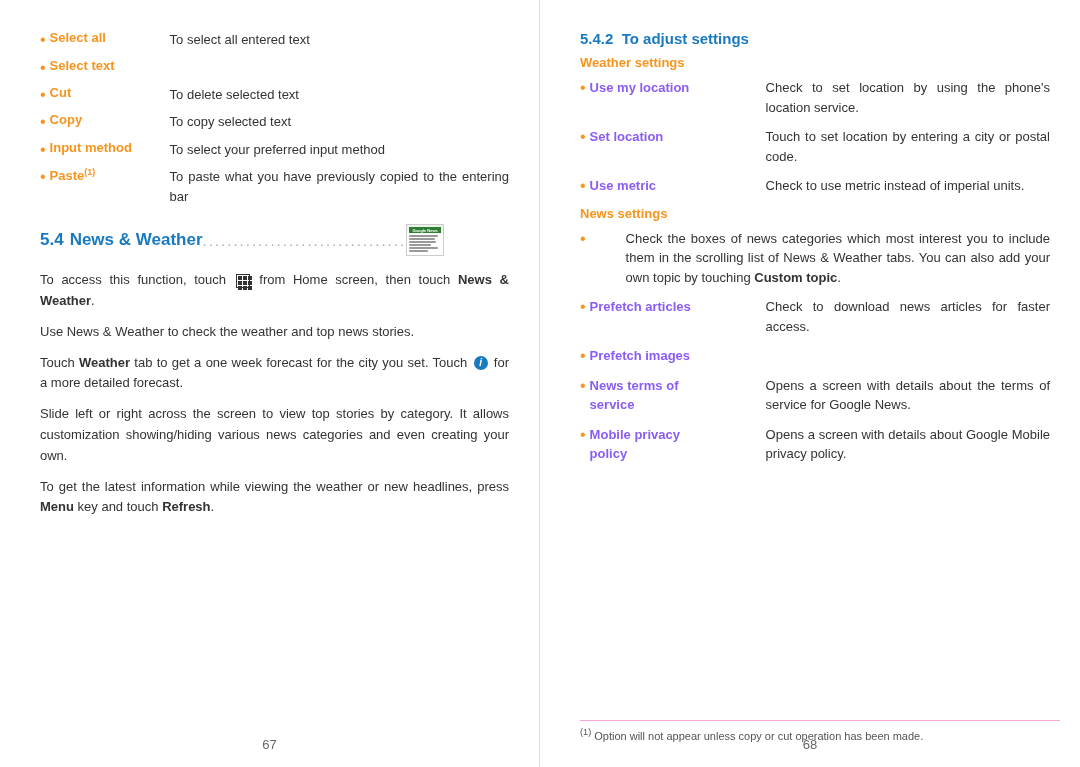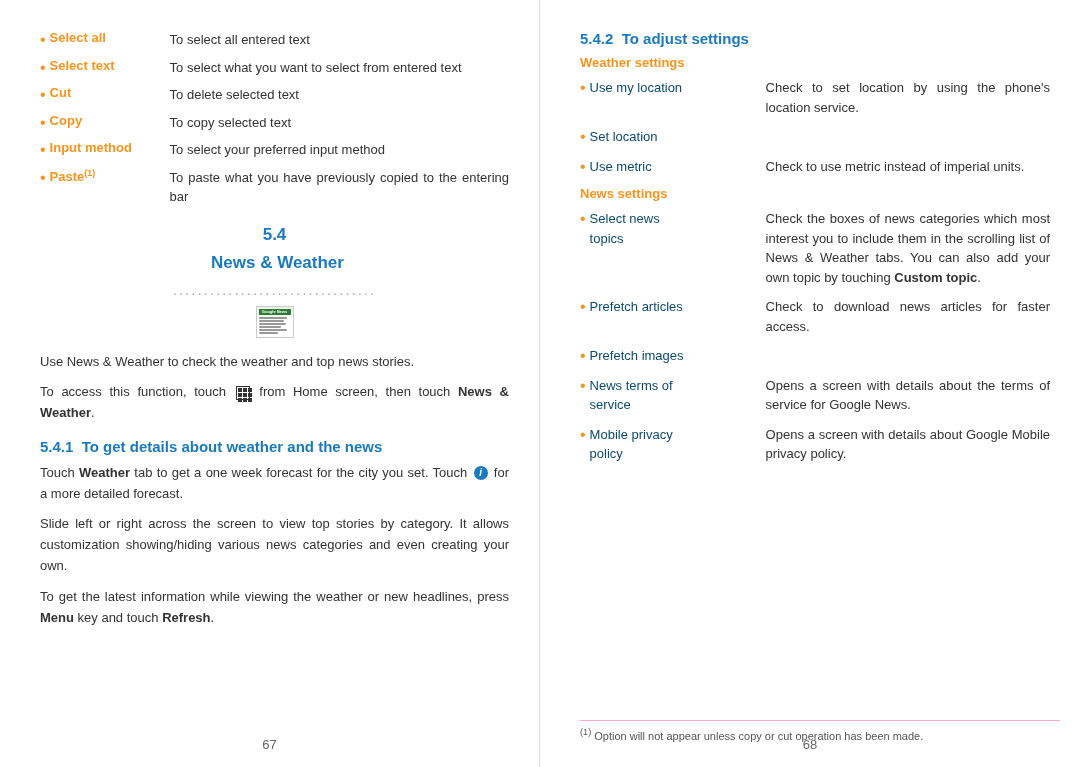--- a/index.html
+++ b/index.html
@@ -51,22 +51,21 @@
     }
     .section-divider {
       margin: 18px 0 14px 0;
     }
     .section-title {
       color: #f7941d;
       font-weight: bold;
       font-size: 17px;
       display: flex;
       align-items: center;
-      gap: 8px;
-      flex-direction: column;
+      gap: 0;
     }
     .section-title .dots {
       color: #aaa;
       font-weight: normal;
       font-size: 15px;
       letter-spacing: 2px;
     }
     .news-icon {
       width: 38px;
       height: 32px;
@@ -121,22 +120,22 @@
       font-weight: bold;
       font-size: 13px;
       margin: 4px 0 8px 0;
     }
     .right-bullet-item {
       display: flex;
       margin-bottom: 10px;
       align-items: flex-start;
     }
     .right-bullet-label {
-      color: #0c4a6e;
-      font-weight: normal;
+      color: #8b5cf6;
+      font-weight: bold;
       min-width: 140px;
       flex-shrink: 0;
       line-height: 1.5;
     }
     .right-bullet-desc {
       color: #333;
       line-height: 1.5;
       text-align: justify;
       margin-left: 36px;
     }
@@ -198,21 +197,20 @@
 
       <div class="bullet-item">
         <span class="bullet-dot">•</span>
         <span class="bullet-label">Select all</span>
         <span class="bullet-desc">To select all entered text</span>
       </div>
 
       <div class="bullet-item">
         <span class="bullet-dot">•</span>
         <span class="bullet-label">Select text</span>
-        <span class="bullet-desc">To select what you want to select from entered text</span>
       </div>
 
       <div class="bullet-item">
         <span class="bullet-dot">•</span>
         <span class="bullet-label">Cut</span>
         <span class="bullet-desc">To delete selected text</span>
       </div>
 
       <div class="bullet-item">
         <span class="bullet-dot">•</span>
@@ -251,41 +249,38 @@
               <div class="news-icon-line" style="width:85%"></div>
               <div class="news-icon-line" style="width:70%"></div>
               <div class="news-icon-line" style="width:90%"></div>
               <div class="news-icon-line" style="width:60%"></div>
             </div>
           </div>
         </div>
       </div>
     </div>
 
-    <p class="intro-text">Use News &amp; Weather to check the weather and top news stories.</p>
-
     <p class="intro-text">
       <span>To access this function, touch </span>
       <span style="display:inline-grid; grid-template-columns: repeat(3,4px); gap:1px; width:14px; height:14px; border:1px solid #333; padding:1px; vertical-align:middle; margin:0 2px;">
         <span style="background:#333; width:4px; height:4px;"></span>
           <span style="background:#333; width:4px; height:4px;"></span>
           <span style="background:#333; width:4px; height:4px;"></span>
         <span style="background:#333; width:4px; height:4px;"></span>
           <span style="background:#333; width:4px; height:4px;"></span>
           <span style="background:#333; width:4px; height:4px;"></span>
         <span style="background:#333; width:4px; height:4px;"></span>
           <span style="background:#333; width:4px; height:4px;"></span>
           <span style="background:#333; width:4px; height:4px;"></span>
       </span>
       <span> from Home screen, then touch </span><b class="orange">News &amp; Weather</b>.
     </p>
 
-    <div class="subsection-title">
-      <span>5.4.1</span>&nbsp;&nbsp;<span>To get details about weather and the news</span>
-    </div>
+    <p class="intro-text">Use News &amp; Weather to check the weather and top news stories.</p>
+
 
     <p class="intro-text">
       Touch <b>Weather</b> tab to get a one week forecast for the city you set. Touch
       <span class="info-icon">i</span>
       for a more detailed forecast.
     </p>
 
     <p class="intro-text">Slide left or right across the screen to view top stories by category. It allows customization showing/hiding various news categories and even creating your own.</p>
 
     <p class="intro-text">
@@ -306,33 +301,33 @@
 
     <div class="right-bullet-item">
       <span class="bullet-dot">•</span>
       <span class="right-bullet-label">Use my location</span>
       <span class="right-bullet-desc">Check to set location by using the phone's location service.</span>
     </div>
 
     <div class="right-bullet-item">
       <span class="bullet-dot">•</span>
       <span class="right-bullet-label">Set location</span>
+      <span class="right-bullet-desc">Touch to set location by entering a city or postal code.</span>
     </div>
 
     <div class="right-bullet-item">
       <span class="bullet-dot">•</span>
       <span class="right-bullet-label">Use metric</span>
       <span class="right-bullet-desc">Check to use metric instead of imperial units.</span>
     </div>
 
     <div class="settings-header">News settings</div>
 
     <div class="right-bullet-item">
       <span class="bullet-dot">•</span>
-      <span class="right-bullet-label">Select news<br>topics</span>
       <span class="right-bullet-desc">Check the boxes of news categories which most interest you to include them in the scrolling list of News &amp; Weather tabs. You can also add your own topic by touching <b>Custom topic</b>.</span>
     </div>
 
     <div class="right-bullet-item">
       <span class="bullet-dot">•</span>
       <span class="right-bullet-label orange">Prefetch articles</span>
       <span class="right-bullet-desc">Check to download news articles for faster access.</span>
     </div>
 
     <div class="right-bullet-item">

